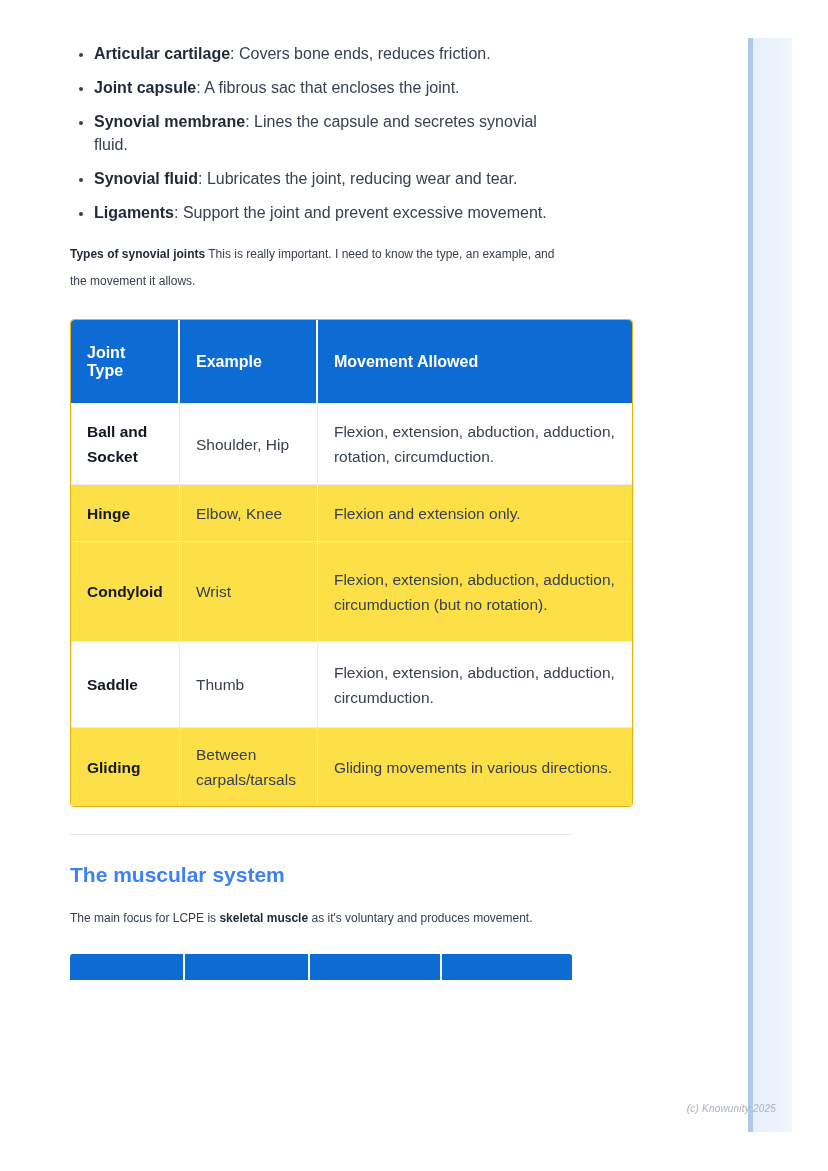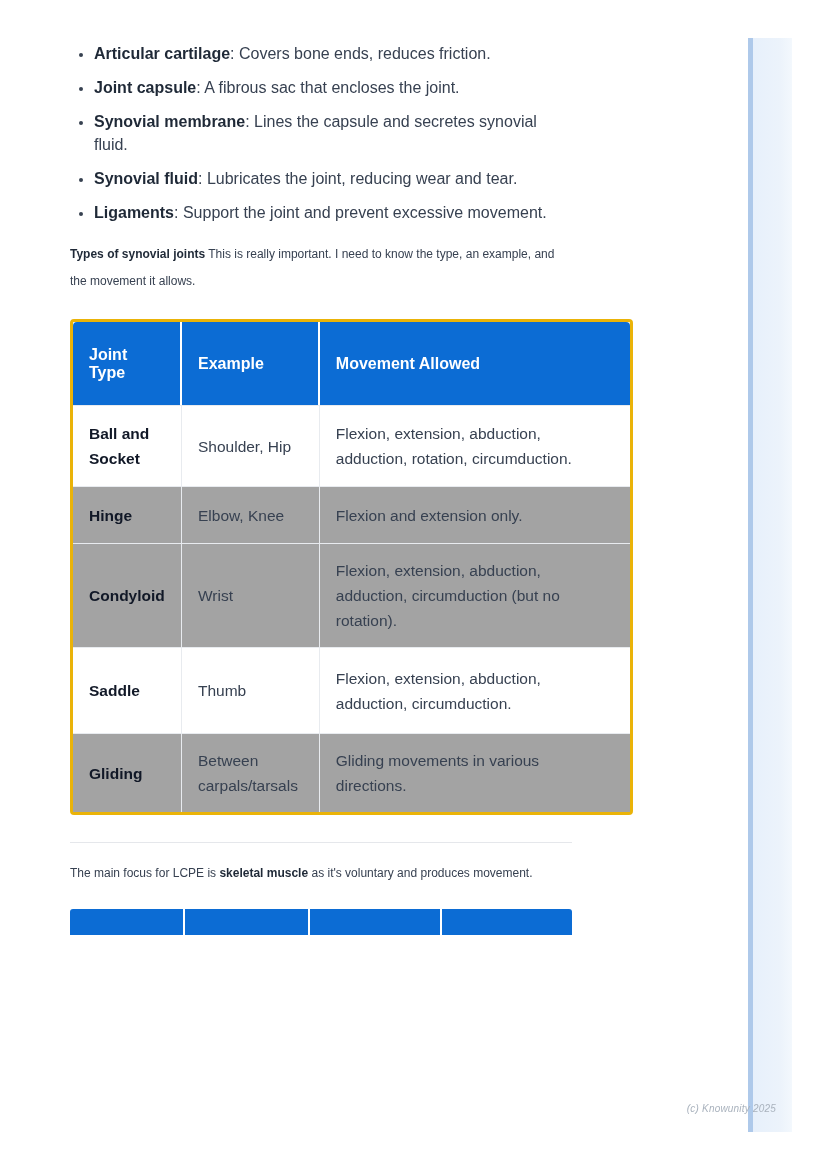--- a/index.html
+++ b/index.html
@@ -54,21 +54,21 @@
     font-size: 12px;
     line-height: 27px;
     color: #374151;
   }
   .lead-para { margin-top: 17px; }
   table.joints-table {
     margin-top: 24px;
     width: 563px;
     border-collapse: separate;
     border-spacing: 0;
-    border: 3px solid #eab308;
+    border: 1px solid #eab308;
     border-radius: 4px;
   }
   table.joints-table thead th {
     background: #0c6cd4;
     color: #ffffff;
     font-size: 16px;
     font-weight: 600;
     text-align: left;
     vertical-align: middle;
     padding: 14px 16px;
@@ -81,21 +81,21 @@
     font-size: 15.5px;
     line-height: 25px;
     color: #374151;
     vertical-align: middle;
     padding: 14px 16px;
     border-top: 1px solid #e8ebef;
     border-right: 1px solid #e8ebef;
     background: #ffffff;
   }
   table.joints-table tbody td:last-child { border-right: none; }
-  table.joints-table tbody tr.stripe td { background: #a3a3a3; }
+  table.joints-table tbody tr.stripe td { background: #fde047; }
   table.joints-table tbody td.type { font-weight: 700; color: #111827; }
   tr.r1 td { height: 81px; }
   tr.r2 td { height: 57px; }
   tr.r3 td { height: 78px; }
   tr.r4 td { height: 100px; }
   tr.r5 td { height: 86px; }
   tr.r6 td { height: 79px; }
   hr.section-divider {
     margin-top: 27px;
     border: none;
@@ -182,20 +182,21 @@
       <tr class="r6 stripe">
         <td class="type">Gliding</td>
         <td>Between carpals/tarsals</td>
         <td>Gliding movements in various directions.</td>
       </tr>
     </tbody>
   </table>
 
   <hr class="section-divider">
 
+  <h2 class="section-heading">The muscular system</h2>
 
   <p class="para muscular-para1"><span>The main focus for LCPE is </span><span class="term">skeletal muscle</span><span> as it's voluntary and produces movement.</span></p>
 
 
   <div class="partial-table">
     <div class="cell pc1"></div>
     <div class="cell pc2"></div>
     <div class="cell pc3"></div>
     <div class="cell pc4"></div>
   </div>

